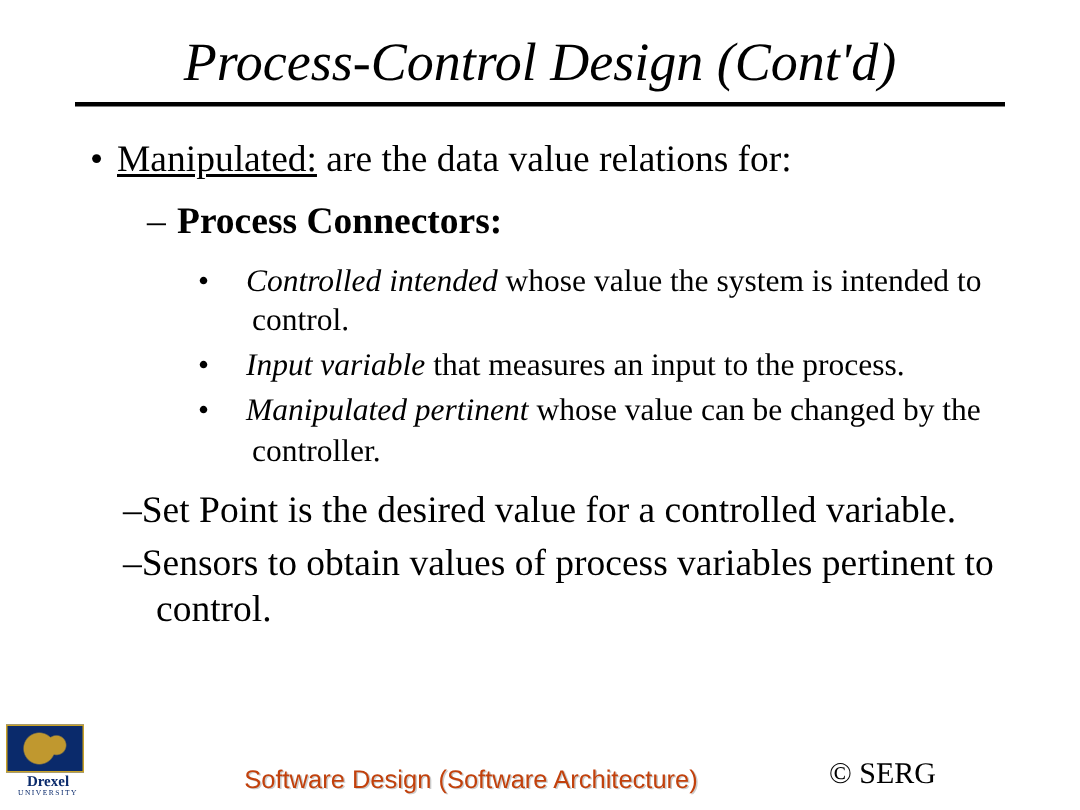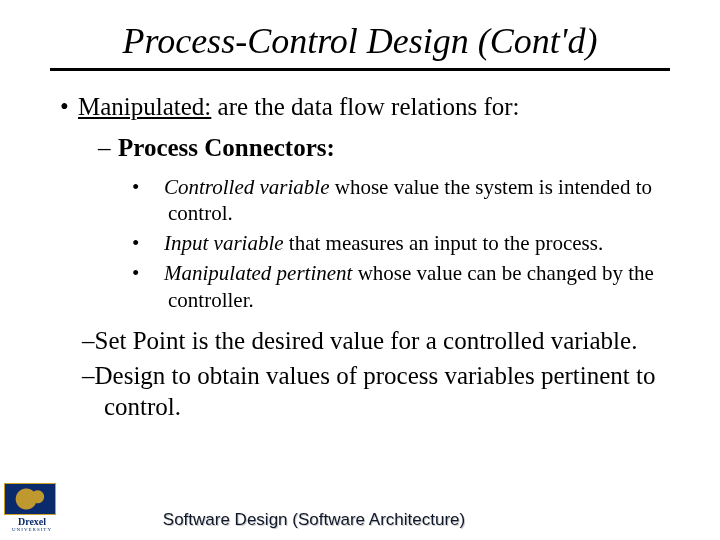--- a/index.html
+++ b/index.html
@@ -102,71 +102,72 @@
     letter-spacing: 1px;
     color: #0a2a6b;
   }
   .footer-center {
     position: absolute;
     left: 0; right: 0;
     bottom: 4px;
     text-align: center;
     font-family: Arial, Helvetica, sans-serif;
     font-size: 17px;
-    color: #0f172a;
+    color: #c2410c;
     text-shadow: 1px 1px 0 #ccc;
   }
   .footer-right {
     position: absolute;
     right: 4px;
     bottom: 6px;
     font-family: "Times New Roman", serif;
     font-size: 20px;
   }
 </style>
 </head>
 <body>
 
 <div class="slide">
   <h1 class="title">Process-Control Design (Cont'd)</h1>
   <hr class="title-rule">
 
   <div class="content">
 
     <div class="l1">
-      <span class="bullet">•</span><span class="underline">Manipulated:</span><span> are the data flow relations for:</span>
+      <span class="bullet">•</span><span class="underline">Manipulated:</span><span> are the data value relations for:</span>
     </div>
 
     <div class="l2">
       <span class="dash">–</span><span class="bold">Process Connectors:</span>
     </div>
 
     <div class="l3-group">
       <div class="l3">
-        <span class="dot">•</span><span class="ital">Controlled variable</span><span> whose value the system is intended to control.</span>
+        <span class="dot">•</span><span class="ital">Controlled intended</span><span> whose value the system is intended to control.</span>
       </div>
       <div class="l3">
         <span class="dot">•</span><span class="ital">Input variable</span><span> that measures an input to the process.</span>
       </div>
       <div class="l3">
         <span class="dot">•</span><span class="ital">Manipulated pertinent</span><span> whose value can be changed by the controller.</span>
       </div>
     </div>
 
     <div class="l2b">
       <span class="dash">–</span><span class="bold">Set Point</span><span> is the desired value for a controlled variable.</span>
     </div>
 
     <div class="l2b">
-      <span class="dash">–</span><span class="bold">Design</span><span> to obtain values of process variables pertinent to control.</span>
+      <span class="dash">–</span><span class="bold">Sensors</span><span> to obtain values of process variables pertinent to control.</span>
     </div>
 
   </div>
 </div>
 
 <div class="footer">
   <div class="logo">
     <div class="logo-box"></div>
     <div class="logo-name">Drexel</div>
     <div class="logo-sub">UNIVERSITY</div>
   </div>
   <div class="footer-center">Software Design (Software Architecture)</div>
+  <div class="footer-right">© SERG</div>
 </div>
 
 </body></html>

